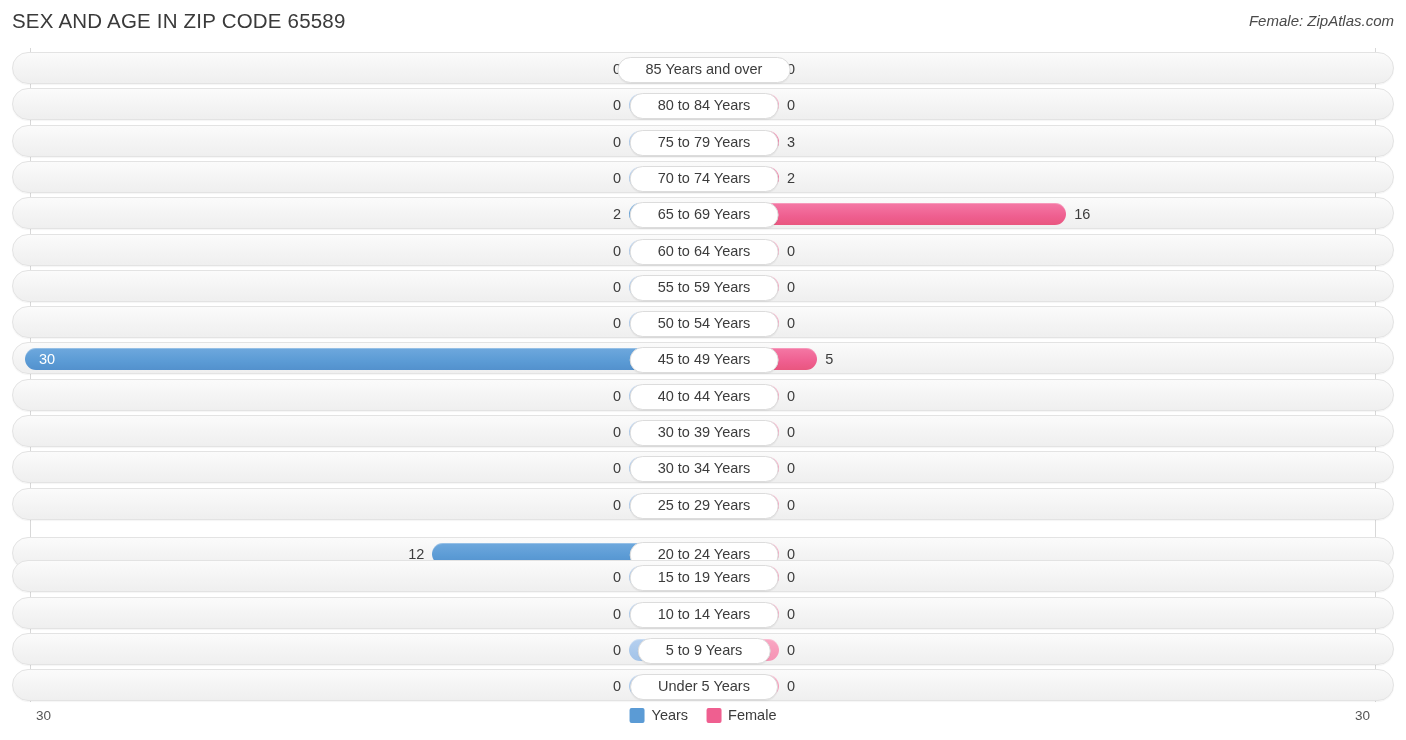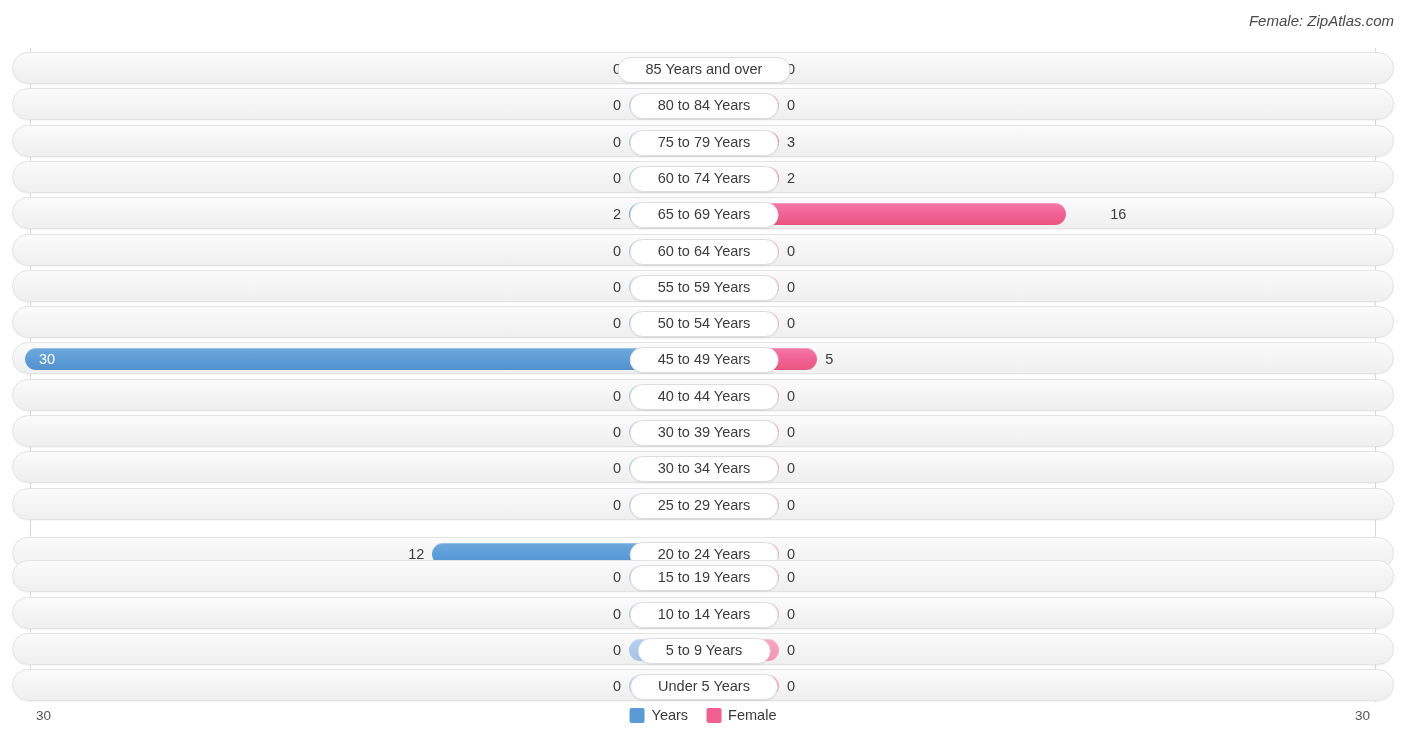--- a/index.html
+++ b/index.html
@@ -94,20 +94,21 @@
     display:flex;align-items:center;gap:18px;white-space:nowrap;
   }
   .legend-item{display:flex;align-items:center;gap:7px;}
   .legend-swatch{width:15px;height:15px;border-radius:2px;display:inline-block;}
   .legend-label{font-size:14.5px;color:#3c3c3c;}
 </style>
 </head>
 <body>
 
 <div id="header">
+  <div id="chart-title">SEX AND AGE IN ZIP CODE 65589</div>
   <div id="chart-source">Female: ZipAtlas.com</div>
 </div>
 
 <div id="plot">
   <div class="axis-line" id="axis-left"></div>
   <div class="axis-line" id="axis-right"></div>
   <div id="rows">
       <div class="row" style="top: 4px;">
         <div class="bars">
           <div class="bar bar-male zeroish" style="left: 616px; width: 75px;"></div>
@@ -134,29 +135,29 @@
           <div class="val val-female" style="left: 774px; width: 78px;">3</div>
           <div class="age-pill">75 to 79 Years</div>
         </div>
       </div>
       <div class="row" style="top: 112.9px;">
         <div class="bars">
           <div class="bar bar-male zeroish" style="left: 616px; width: 75px;"></div>
           <div class="bar bar-female" style="left: 691px; width: 75px;"></div>
           <div class="val val-male" style="left: 530px; width: 78px;">0</div>
           <div class="val val-female" style="left: 774px; width: 78px;">2</div>
-          <div class="age-pill">60 to 74 Years</div>
+          <div class="age-pill">70 to 74 Years</div>
         </div>
       </div>
       <div class="row" style="top: 149.2px;">
         <div class="bars">
           <div class="bar bar-male" style="left: 616px; width: 75px;"></div>
           <div class="bar bar-female" style="left: 691px; width: 362.133px;"></div>
           <div class="val val-male" style="left: 530px; width: 78px;">2</div>
-          <div class="val val-female" style="left: 1061.13px; width: 78px; margin-left: 36px;">16</div>
+          <div class="val val-female" style="left: 1061.13px; width: 78px;">16</div>
           <div class="age-pill">65 to 69 Years</div>
         </div>
       </div>
       <div class="row" style="top: 185.5px;">
         <div class="bars">
           <div class="bar bar-male zeroish" style="left: 616px; width: 75px;"></div>
           <div class="bar bar-female zeroish" style="left: 691px; width: 75px;"></div>
           <div class="val val-male" style="left: 530px; width: 78px;">0</div>
           <div class="val val-female" style="left: 774px; width: 78px;">0</div>
           <div class="age-pill">60 to 64 Years</div>

